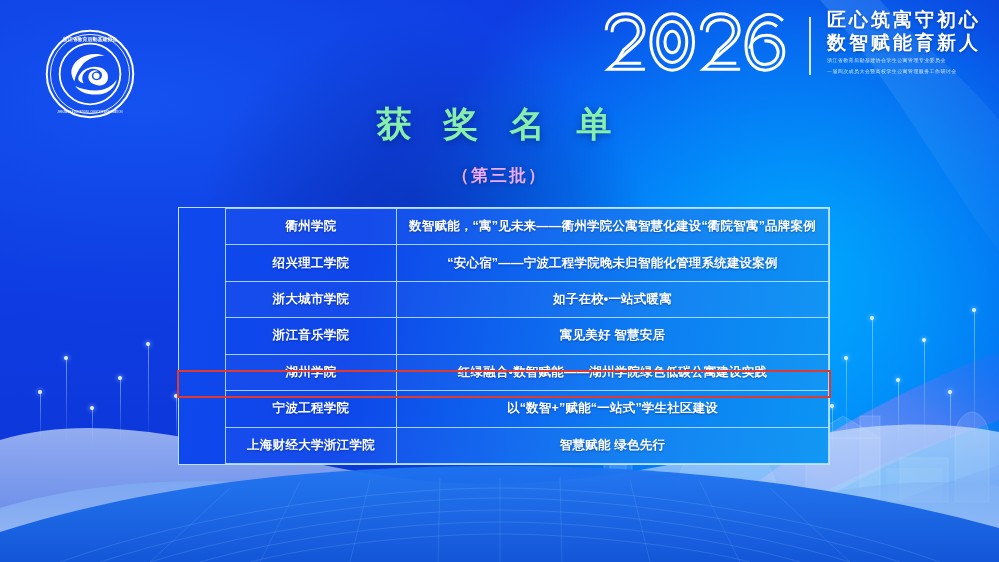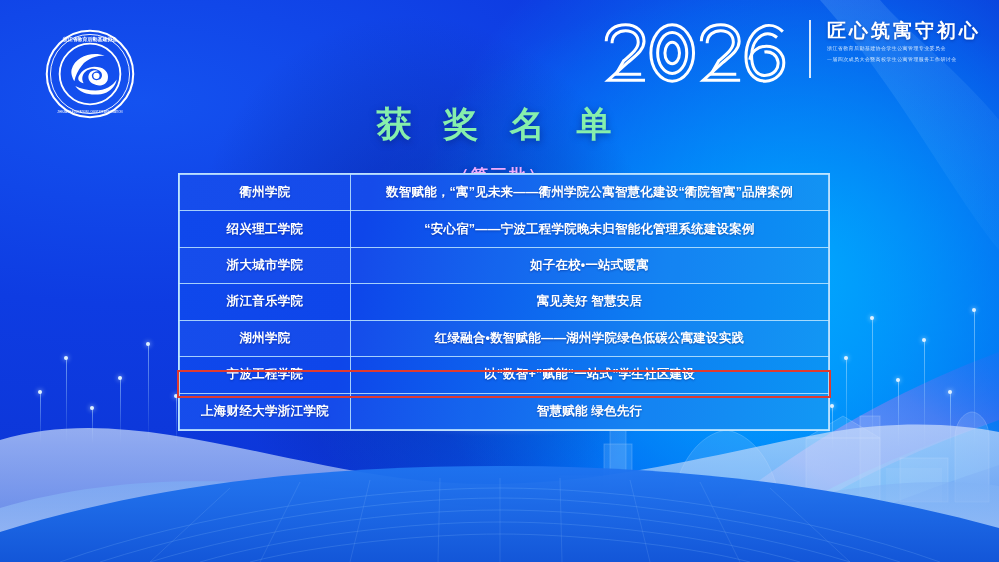--- a/index.html
+++ b/index.html
@@ -58,21 +58,21 @@
   .glow{
     position:absolute;left:50%;bottom:118px;width:430px;height:70px;margin-left:-215px;
     background:radial-gradient(closest-side, rgba(255,220,245,.70), rgba(190,180,255,.25) 45%, rgba(120,150,255,0) 75%);
     filter:blur(2px);
   }
 
   
   .logo{position:absolute;left:44px;top:28px;width:92px;height:92px;}
 
   
-  .lockup{position:absolute;right:18px;top:20px;display:flex;align-items:flex-start;gap:16px;}
+  .lockup{position:absolute;right:18px;top:9px;display:flex;align-items:flex-end;gap:16px;}
   .year{width:195px;height:66px;}
   .lockup-divider{width:2px;height:58px;background:rgba(255,255,255,.85);}
   .slogan{display:flex;flex-direction:column;justify-content:center;color:#fff;}
   .slogan-line{
     font-size:19px;font-weight:bold;letter-spacing:3px;line-height:1.18;
     text-shadow:0 1px 3px rgba(0,30,120,.5);
   }
   .slogan-sub{
     margin-top:3px;font-size:5px;line-height:1.5;letter-spacing:.4px;
     color:rgba(225,240,255,.92);white-space:nowrap;
@@ -85,24 +85,25 @@
     text-shadow:0 2px 7px rgba(0,25,110,.55);
     margin:0;padding:0;line-height:1.15;
   }
   .sub-title{
     margin-top:20px;font-size:17px;font-weight:bold;color:#f0abfc;letter-spacing:2px;
     text-shadow:0 1px 5px rgba(0,25,110,.5);
   }
 
   
   .table-outer{
-    position:absolute;left:178px;top:173px;width:652px;height:258px;
+    position:absolute;left:178px;top:207px;width:652px;height:258px;
     border:1px solid rgba(205,235,255,.92);
     box-sizing:border-box;
     background:linear-gradient(100deg,#0f48ec 0%,#0e46ea 28%,#0d7ff2 72%,#0b95f4 100%);
+    padding-left:46px;
   }
   table.awards{
     width:100%;height:100%;border-collapse:collapse;table-layout:fixed;
   }
   table.awards td{
     border:1px solid rgba(190,230,255,.85);
     color:#fff;font-weight:bold;text-align:center;vertical-align:middle;
     padding:0;
     text-shadow:0 1px 2px rgba(0,25,110,.45);
   }
@@ -282,20 +283,21 @@
 
         <path d="M190,12 C184,6 176,4 169,7 C158,11 152,24 152,38 C152,53 160,63 172,63 C183,63 191,54 191,44 C191,34 183,27 173,27 C164,27 157,33 156,41"></path>
         <path d="M184,18 C179,14 173,13 168,16 C160,21 157,31 158,41 C159,52 165,58 173,57 C181,56 186,50 185,43 C184,36 178,32 171,33"></path>
       </g>
     </svg>
 
     <div class="lockup-divider"></div>
 
     <div class="slogan">
       <div class="slogan-line">匠心筑寓守初心</div>
+      <div class="slogan-line">数智赋能育新人</div>
       <div class="slogan-sub">浙江省教育后勤基建协会学生公寓管理专业委员会</div>
       <div class="slogan-sub">一届四次成员大会暨高校学生公寓管理服务工作研讨会</div>
     </div>
   </div>
 
   <div class="title-wrap">
     <div class="main-title">获 奖 名 单</div>
     <div class="sub-title">（第三批）</div>
   </div>
 

